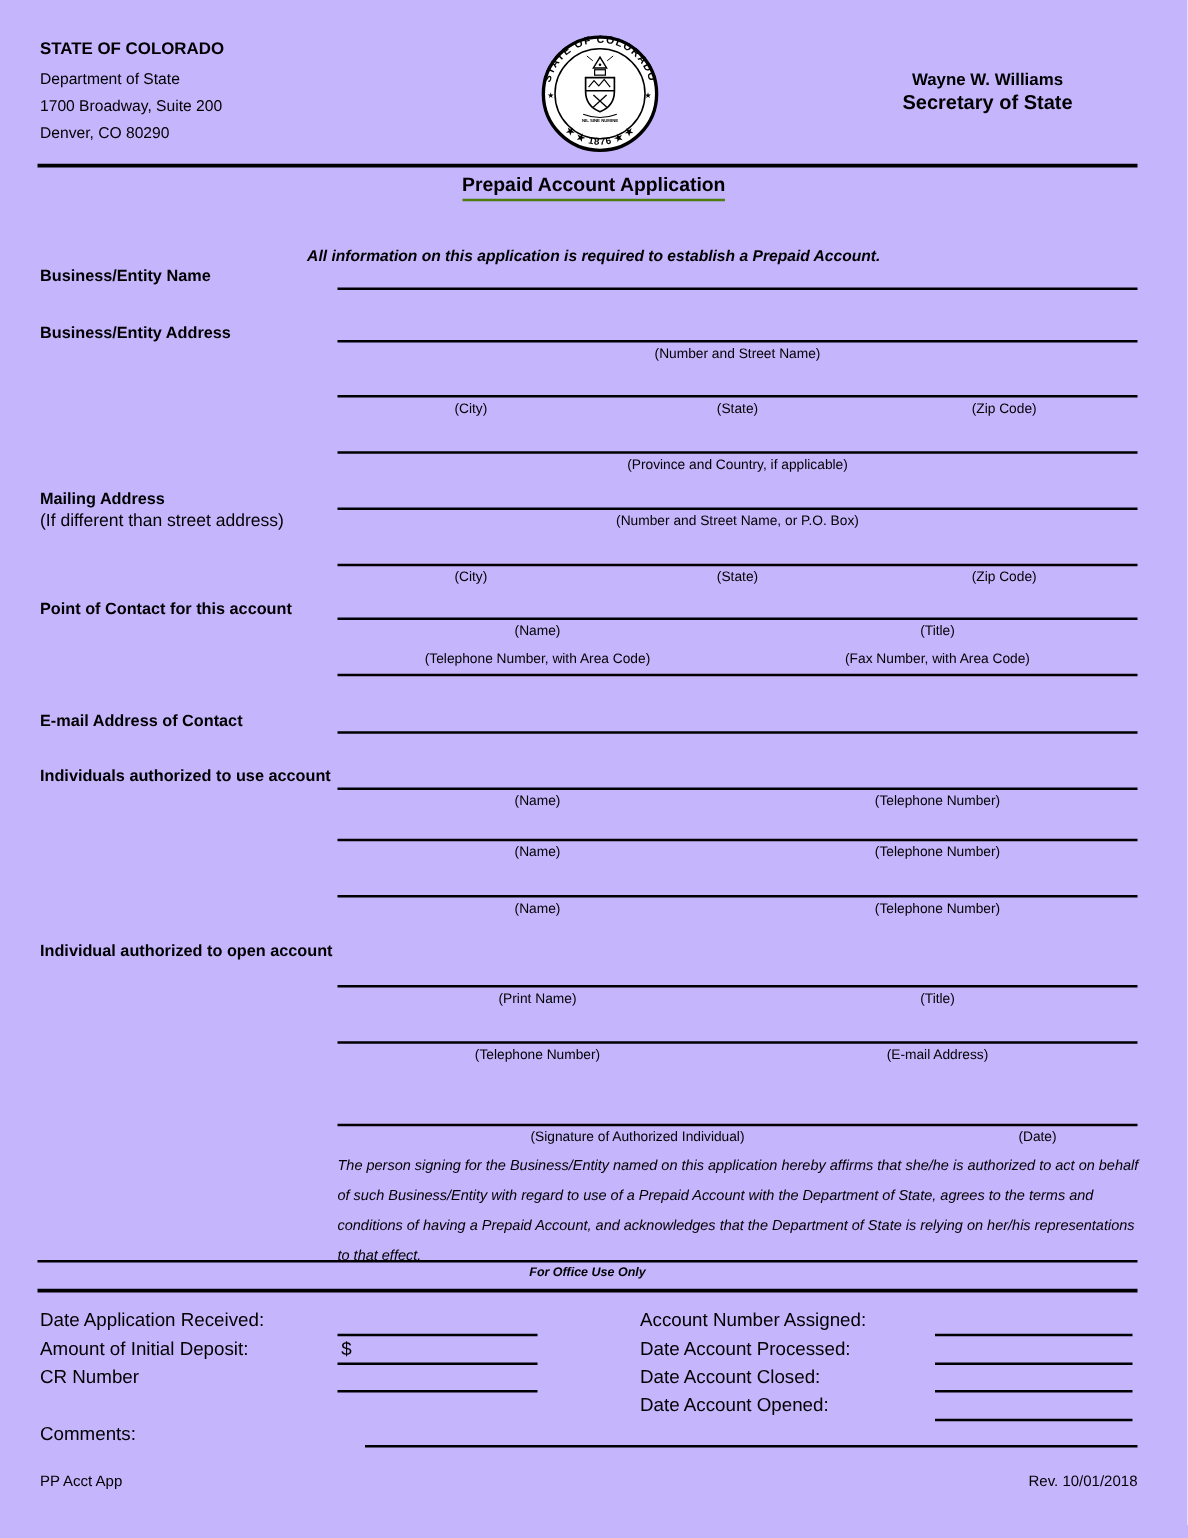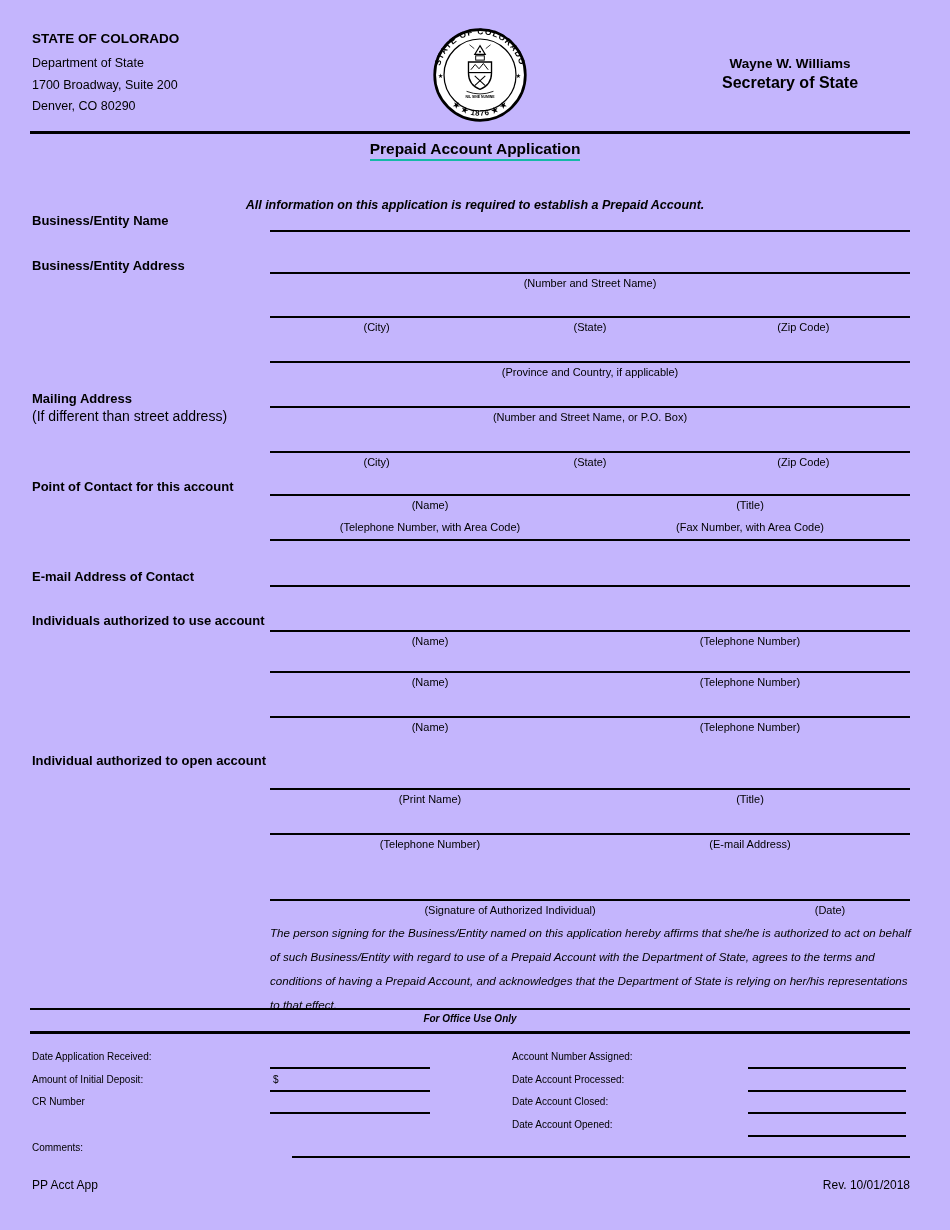--- a/index.html
+++ b/index.html
@@ -20,24 +20,24 @@
   .caps-row span { text-align:center; }
   .half { width:50%; }
   .third { width:33.333%; }
   .w75 { width:75%; } .w25 { width:25%; }
   .center { text-align:center; }
   .hdr-org { font-weight:bold; font-size:13.5px; margin-bottom:7px; }
   .hdr-line { font-size:12.5px; line-height:21.5px; }
   .hdr-name { font-weight:bold; font-size:13.5px; margin-bottom:3px; }
   .hdr-title { font-weight:bold; font-size:16px; }
   .doc-title { display:inline-block; font-weight:bold; font-size:15.5px;
-               border-bottom:2px solid #14b8a6; padding-bottom:1px; }
+               border-bottom:2px solid #4d7c0f; padding-bottom:1px; }
   .instruction { font-weight:bold; font-style:italic; font-size:12.5px; }
   .affirm { font-style:italic; font-size:11.6px; line-height:24px; }
-  .office-lbl { font-size:10px; line-height:15px; }
+  .office-lbl { font-size:15px; line-height:15px; }
   .office-line { height:0; border-top:2px solid #000; }
   .office-head { font-weight:bold; font-size:10px;font-style:italic; }
   .foot { font-size:12px; }
 </style>
 </head>
 <body>
 
 <div class="page">
 
   <div class="abs" style="left:32px; top:31px; width:300px;">

